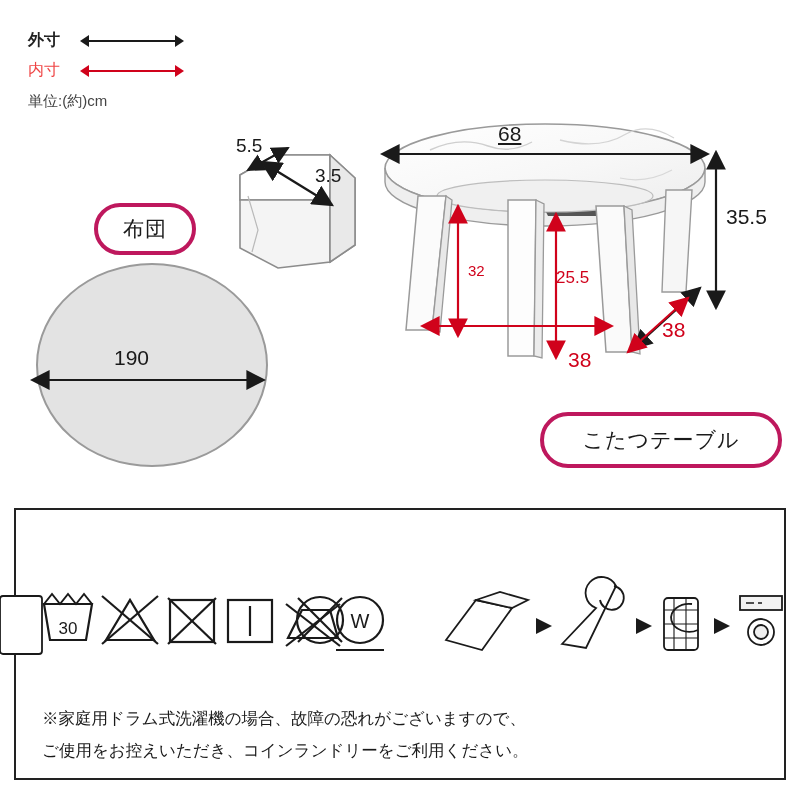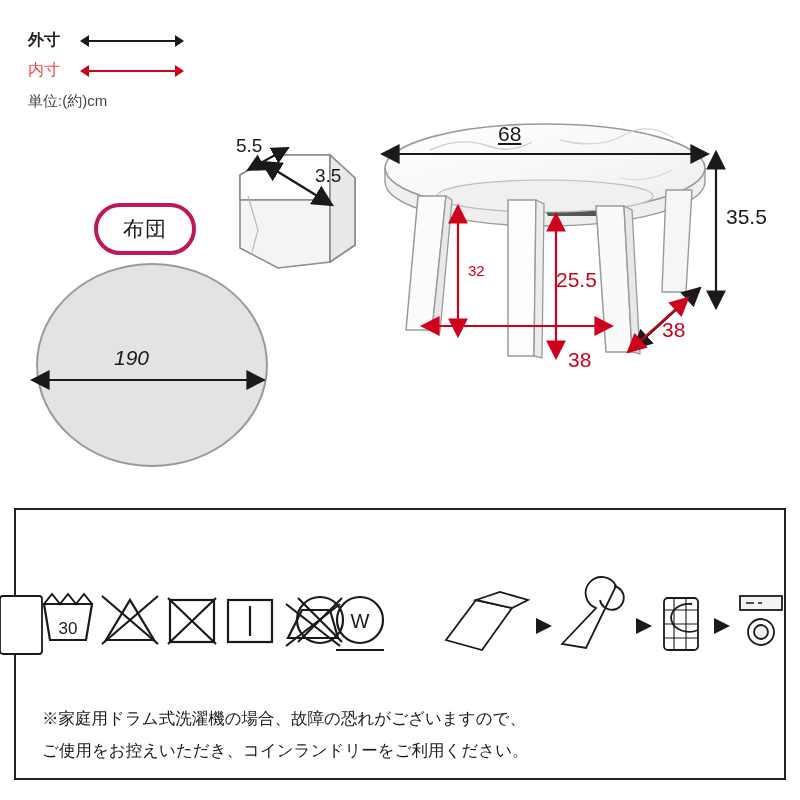--- a/index.html
+++ b/index.html
@@ -139,20 +139,23 @@
       <span class="head right red"></span>
     </span>
   </div>
 
   <div class="unit-note" style="left:28px; top:92px;">単位:(約)cm</div>
 
   <div class="pill" style="left:94px; top:203px; width:94px; height:44px;">
     <span>布団</span>
   </div>
 
+  <div class="pill" style="left:540px; top:412px; width:234px; height:48px;">
+    <span>こたつテーブル</span>
+  </div>
 
   <div class="pill" style="left:140px; top:533px; width:144px; height:46px;">
     <span>洗濯表示</span>
   </div>
 
   <div class="pill" style="left:492px; top:533px; width:200px; height:46px;">
     <span>お手入れ方法</span>
   </div>
 
   <div class="futon-circle"></div>
@@ -309,23 +312,23 @@
         <circle cx="761" cy="632" r="13" fill="#ffffff"></circle>
         <circle cx="761" cy="632" r="7" fill="#eeeeee"></circle>
         <path d="M746,603 h8 M758,603 h4" stroke-width="1.4"></path>
       </g>
     </g>
   </svg>
 
   <div class="dim" style="left:498px; top:122px; font-size:21px;text-decoration:underline;">68</div>
   <div class="dim" style="left:726px; top:205px; font-size:21px;">35.5</div>
   <div class="dim red" style="left:468px; top:262px; font-size:15px;">32</div>
-  <div class="dim red" style="left:556px; top:268px; font-size:21px;">25.5</div>
+  <div class="dim red" style="left:556px; top:268px; font-size:17px;">25.5</div>
   <div class="dim red" style="left:568px; top:348px; font-size:21px;">38</div>
   <div class="dim red" style="left:662px; top:318px; font-size:21px;">38</div>
   <div class="dim" style="left:236px; top:135px;">5.5</div>
   <div class="dim" style="left:315px; top:137px;margin-top:28px;">3.5</div>
-  <div class="dim" style="left:114px; top:346px; font-size:21px;font-style:italic;">190</div>
+  <div class="dim" style="left:114px; top:346px; font-size:21px;">190</div>
 
   <div class="care-note" style="left:42px; top:708px;">※家庭用ドラム式洗濯機の場合、故障の恐れがございますので、</div>
   <div class="care-note" style="left:42px; top:740px;">ご使用をお控えいただき、コインランドリーをご利用ください。</div>
 
 </div>
 
 </body></html>

